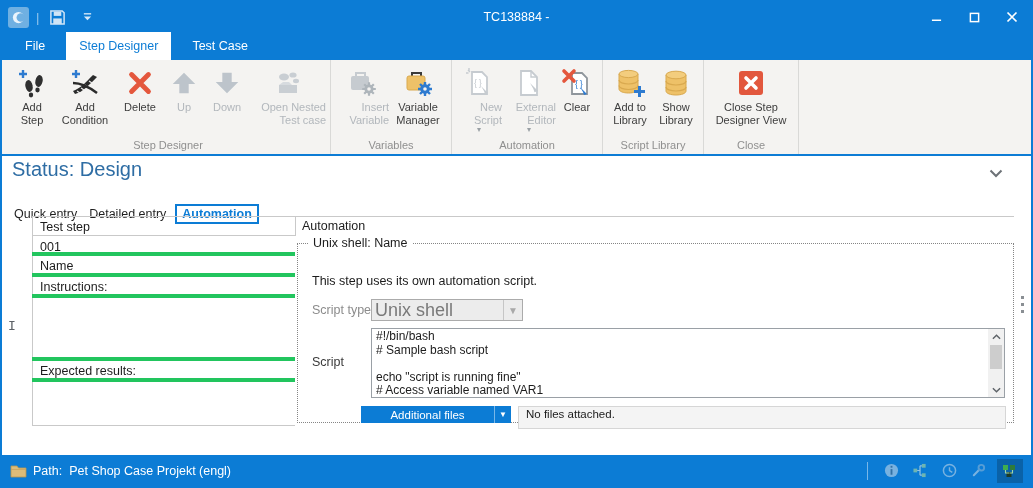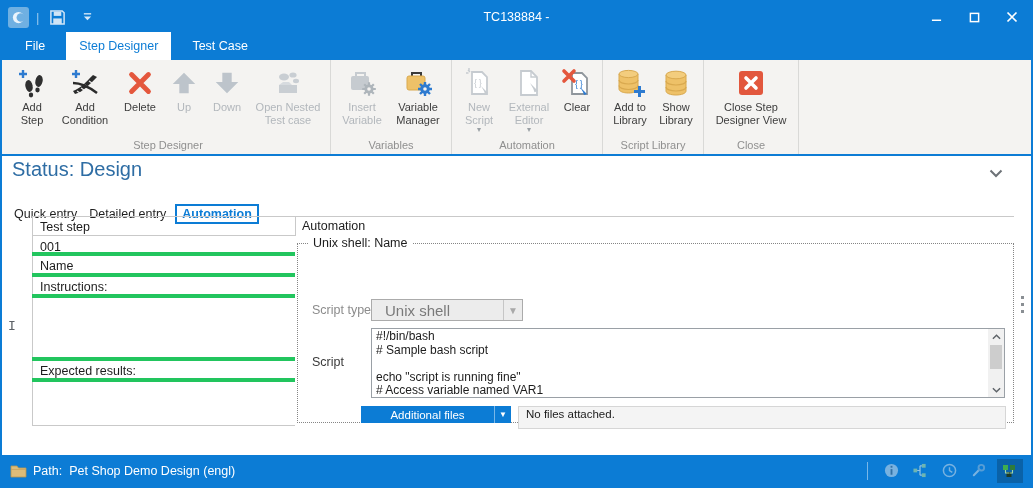--- a/index.html
+++ b/index.html
@@ -22,41 +22,41 @@
   .rtab{ color:#fff; font-size:12.5px; padding:6px 13px; display:flex; align-items:center; }
   .rtab.sel{ background:#fff; color:#0c7cd5; margin-left:8px; margin-right:8px; }
   
   .ribbon{ height:96px; background:#f4f3f1; border-bottom:2px solid #0c7cd5; display:flex; align-items:stretch; padding-left:4px; }
   .rgroup{ display:flex; flex-direction:column; border-right:1px solid #d9d9d7; padding:2px 4px 0 4px; }
   .rgroup .btns{ display:flex; flex:1; align-items:flex-start; }
   .rgroup .glabel{ height:16px; text-align:center; font-size:11px; color:#8f8f8f; line-height:14px; }
   .rbtn{ display:flex; flex-direction:column; align-items:center; padding-top:3px; height:76px; }
   .rbtn .ic{ height:36px; display:flex; align-items:center; justify-content:center; }
   .rbtn .lbl{ font-size:11px; line-height:13px; text-align:center; color:#3d3d3d; }
-  .rbtn.disabled .lbl{ color:#b2b7bc; }
+  .rbtn.disabled .lbl{ color:#b2b7bc;text-align:right; }
   .rbtn .dd{ height:8px; line-height:6px; font-size:8px; color:#9aa0a5; }
   
   .main{ position:relative; height:299px; background:#fff; }
   .status-title{ position:absolute; left:10px; top:2px; font-size:20px; color:#2e6da4; }
   .collapse{ position:absolute; right:28px; top:8px; }
   .etabs{ position:absolute; left:6px; top:36px; display:flex; align-items:center; font-size:12.5px; color:#1f1f1f; }
   .etab{ padding:2px 6px;margin-top:12px; }
   .etab.sel{ border:2px solid #0c7cd5; color:#0c7cd5; font-weight:bold; margin-left:3px; padding:1px 5px; }
   .tline{ position:absolute; background:#c9c9c9; }
   .vline{ position:absolute; background:#c9c9c9; width:1px; }
   .lrow{ position:absolute; left:30px; width:263px; border-bottom:4px solid #22c55e; font-size:12.5px; color:#1c1c1c; padding:3px 0 0 8px; }
   .lhead{ position:absolute; left:30px; width:263px; font-size:12.5px; color:#1c1c1c; padding:3px 0 0 8px; }
   .ahead{ position:absolute; left:300px; font-size:12.5px; color:#1c1c1c; top:63px; }
   
   .gbox{ position:absolute; left:295px; top:80px; width:717px; height:187px; border:1px dotted #858585; background:#fff; }
   .gbox legend{ margin-left:10px; padding:0 5px; font-size:12.5px; color:#1c1c1c; }
   .gdesc{ position:absolute; left:14px; top:24px; font-size:12.5px; color:#1c1c1c; }
   .flabel{ position:absolute; left:14px; font-size:12.5px; }
   .sel-box{ position:absolute; left:73px; top:49px; width:152px; height:22px; background:#ececec; border:1px solid #ababab; display:flex; align-items:center; }
-  .sel-box .val{ flex:1; padding-left:13px; font-size:15px; color:#7a7a7a; }
+  .sel-box .val{ flex:1; padding-left:3px; font-size:18px; color:#7a7a7a; }
   .sel-box .arrow{ width:19px; height:100%; border-left:1px solid #c6c6c6; display:flex; align-items:center; justify-content:center; color:#a9a9a9; font-size:10px; }
   .script-wrap{ position:absolute; left:73px; top:78px; width:634px; height:70px; border:1px solid #9aa0a6; display:flex; background:#fff; }
   .script-wrap textarea{ flex:1; border:0; outline:none; resize:none; font-family:"Liberation Sans","DejaVu Sans",sans-serif; font-size:12px; line-height:13.5px; padding:1px 4px; color:#1c1c1c; overflow:hidden; }
   .vscroll{ width:16px; background:#f1f1f1; position:relative; }
   .vs-btn{ height:15px; display:flex; align-items:center; justify-content:center; color:#5e6票368; color:#5e6368; font-size:9px; }
   .vs-thumb{ position:absolute; top:16px; left:2px; width:12px; height:24px; background:#cdcdcd; }
   .vs-down{ position:absolute; bottom:0; left:0; right:0; }
   .addl-btn{ position:absolute; left:63px; top:156px; width:150px; height:17px; background:#0c7cd5; border:none; color:#fff; font-size:11.5px; display:flex; align-items:center; font-family:inherit; }
   .addl-btn .t{ flex:1; text-align:center; }
   .addl-btn .a{ width:17px; border-left:1px solid rgba(255,255,255,.45); font-size:8px; line-height:17px; }
@@ -338,20 +338,21 @@
 
     <div class="lrow" style="top:81px; height:19px;">001</div>
     <div class="lrow" style="top:100px; height:21px;">Name</div>
     <div class="lrow" style="top:121px; height:21px;">Instructions:</div>
     <div class="lrow" style="top:142px; height:63px;"></div>
     <div class="lrow" style="top:205px; height:21px;">Expected results:</div>
     <div class="lrow" style="top:226px; height:44px; border-bottom:1px solid #c9c9c9;"></div>
 
     <fieldset class="gbox">
       <legend>Unix shell: Name</legend>
+      <div class="gdesc">This step uses its own automation script.</div>
 
       <span class="flabel" style="top:53px; color:#8c8c8c;">Script type</span>
       <div class="sel-box">
         <span class="val">Unix shell</span>
         <span class="arrow">▼</span>
       </div>
 
       <span class="flabel" style="top:105px; color:#3a3a3a;">Script</span>
       <div class="script-wrap">
         <textarea spellcheck="false" style="">#!/bin/bash
@@ -386,21 +387,21 @@
         <i></i>
         <i></i>
       </div>
   </div>
 
   <div class="statusbar">
     <svg width="17" height="14" viewBox="0 0 17 14">
         <path d="M1 2 h6 l1.5 2 H16 v9 H1 Z" fill="#dcbc79" stroke="#b8974f" stroke-width="0.8"></path>
         <path d="M1 5.5 h15" stroke="#c9a55d" stroke-width="0.8"></path>
       </svg>
-    <span class="path"><span>Path:</span>&nbsp;&nbsp;<span>Pet Shop Demo Design (engl)</span></span>
+    <span class="path"><span>Path:</span>&nbsp;&nbsp;<span>Pet Shop Case Projekt (engl)</span></span>
     <span class="sb-right">
       <span class="sb-sep"></span>
       <span class="sb-ico">
         <svg width="15" height="15" viewBox="0 0 16 16">
             <circle cx="8" cy="8" r="7" fill="#9dc4e4"></circle>
             <rect x="7" y="6.5" width="2" height="6" fill="#3f6e96"></rect>
             <rect x="7" y="3" width="2" height="2" fill="#3f6e96"></rect>
           </svg>
       </span>
       <span class="sb-ico">

